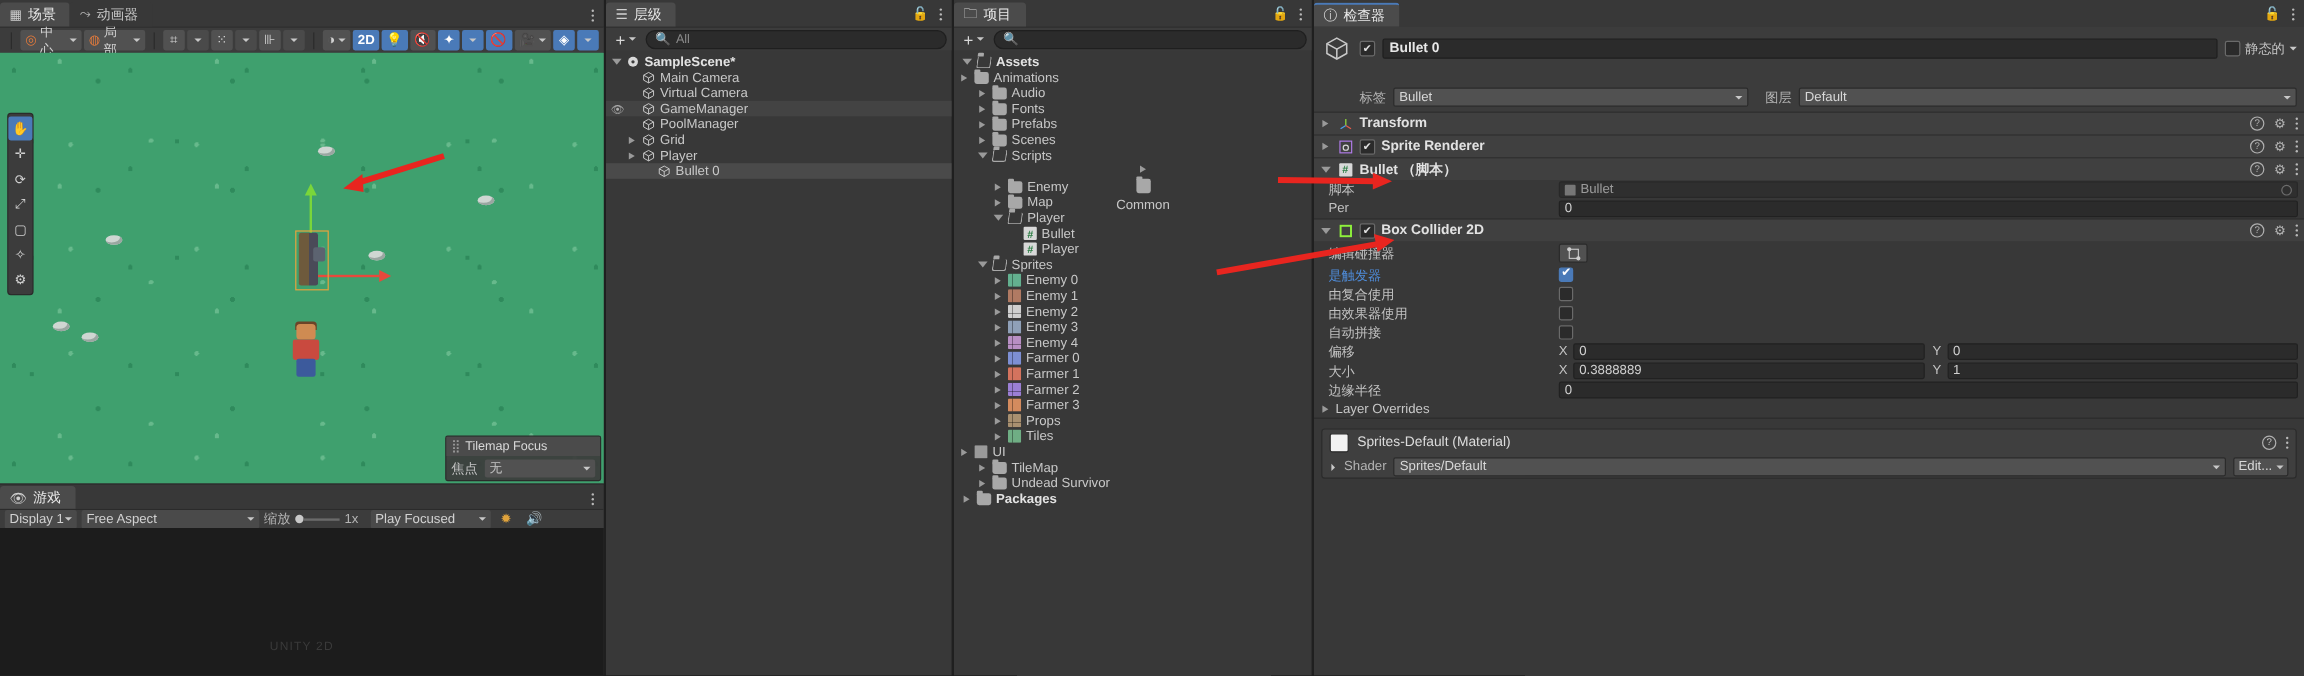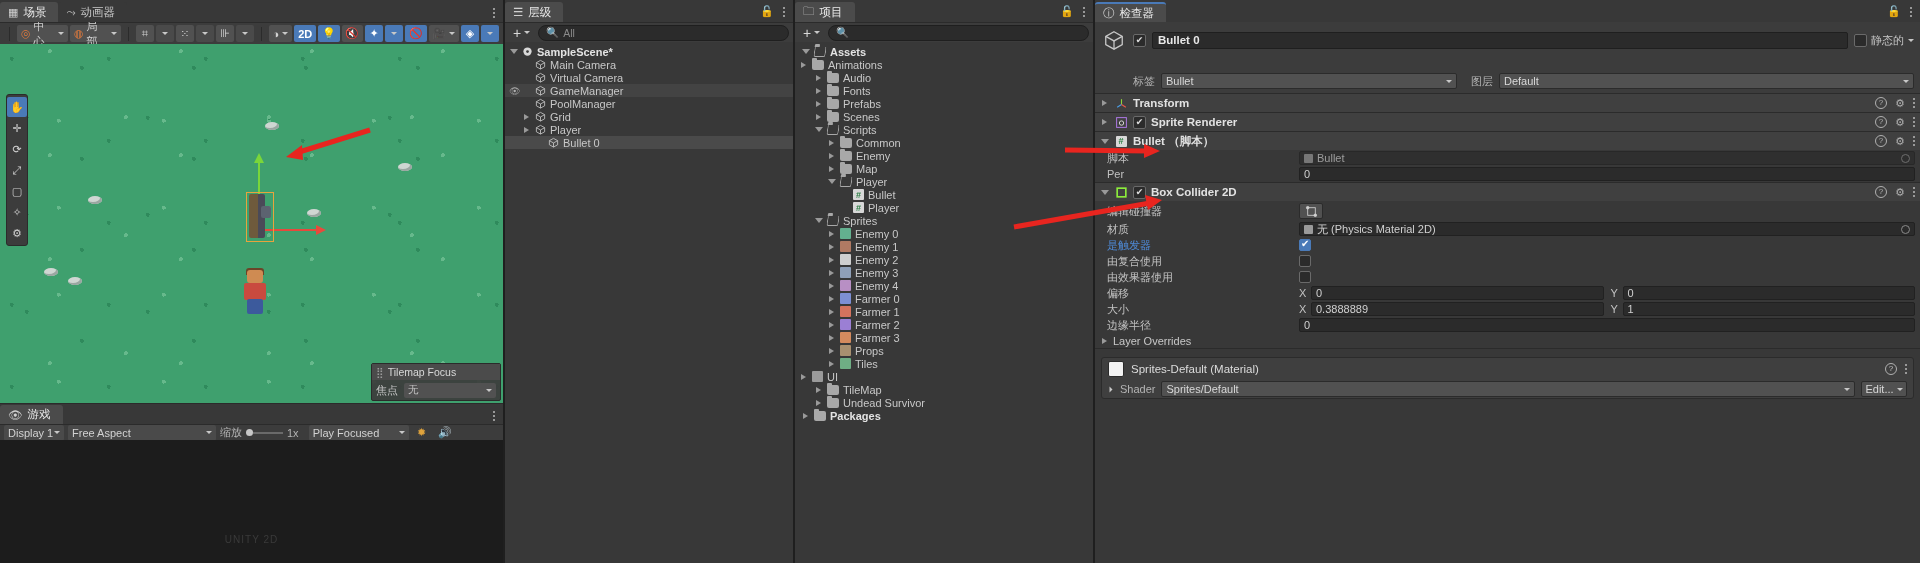--- a/index.html
+++ b/index.html
@@ -516,21 +516,21 @@
           <span class="folder"></span>
           <span class="">Scenes</span>
         </div>
         <div class="treerow" style="padding-left: 19px;">
           <span class="tri open">
             <i></i>
           </span>
           <span class="folder open"></span>
           <span class="">Scripts</span>
         </div>
-        <div class="treerow" style="padding-left: 32px;">
+        <div class="treerow" style="padding-left: 17px; flex-direction: column;">
           <span class="tri">
             <i></i>
           </span>
           <span class="folder"></span>
           <span class="">Common</span>
         </div>
         <div class="treerow" style="padding-left: 32px;">
           <span class="tri">
             <i></i>
           </span>
@@ -840,43 +840,39 @@
               <div class="collbtn">
                 <svg width="13" height="13" viewBox="0 0 24 24" fill="none" stroke="#d0d0d0" stroke-width="1.6">
                   <rect x="5" y="5" width="14" height="14"></rect>
                   <circle cx="5" cy="5" r="2.4" fill="#d0d0d0"></circle>
                   <circle cx="19" cy="19" r="2.4" fill="#d0d0d0"></circle>
                 </svg>
               </div>
             </span>
           </div>
           <div class="prow">
-            <span class="pname">材质</span>
-            <span class="pval">
-              <div class="objfield" style="">
-                <span style="width:9px;height:9px;background:#9a9a9a;border-radius:1px;display:inline-block;"></span>
-                <span>无 (Physics Material 2D)</span>
-                <span class="dot"></span>
-              </div>
-            </span>
-          </div>
-          <div class="prow">
             <span class="pname blue">是触发器</span>
             <span class="pval">
               <span class="cb2 checked"></span>
             </span>
           </div>
           <div class="prow">
             <span class="pname">由复合使用</span>
             <span class="pval">
               <span class="cb2 "></span>
             </span>
           </div>
           <div class="prow">
             <span class="pname">由效果器使用</span>
+            <span class="pval">
+              <span class="cb2 "></span>
+            </span>
+          </div>
+          <div class="prow">
+            <span class="pname">自动拼接</span>
             <span class="pval">
               <span class="cb2 "></span>
             </span>
           </div>
           <div class="prow">
             <span class="pname">偏移</span>
             <span class="pval">
               <div class="xy">
                 <span class="ax">X</span>
                 <div class="field" style="flex:1;">

